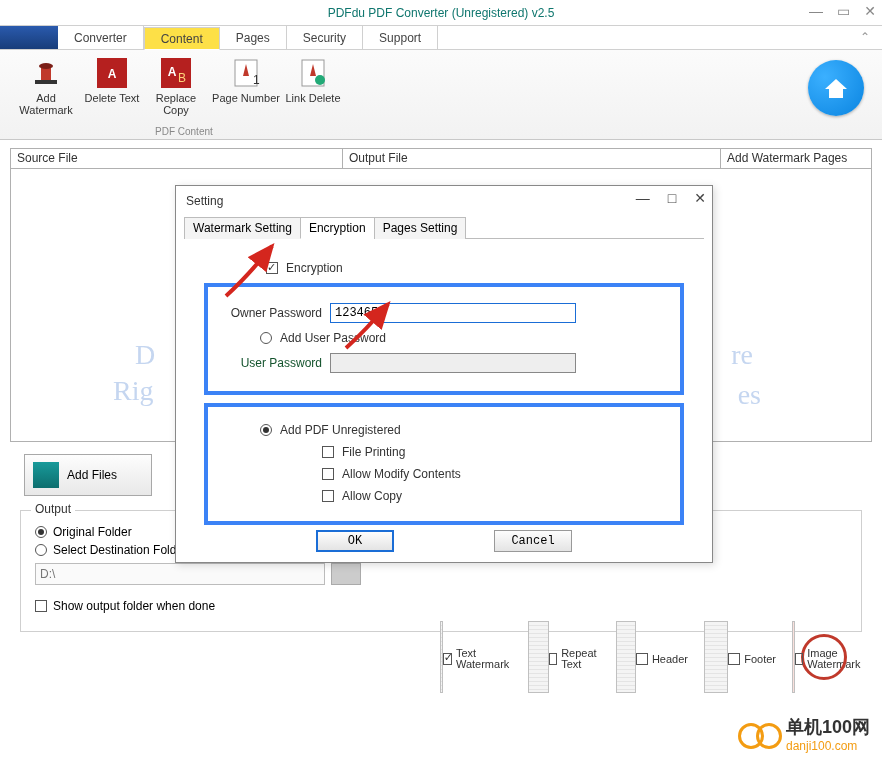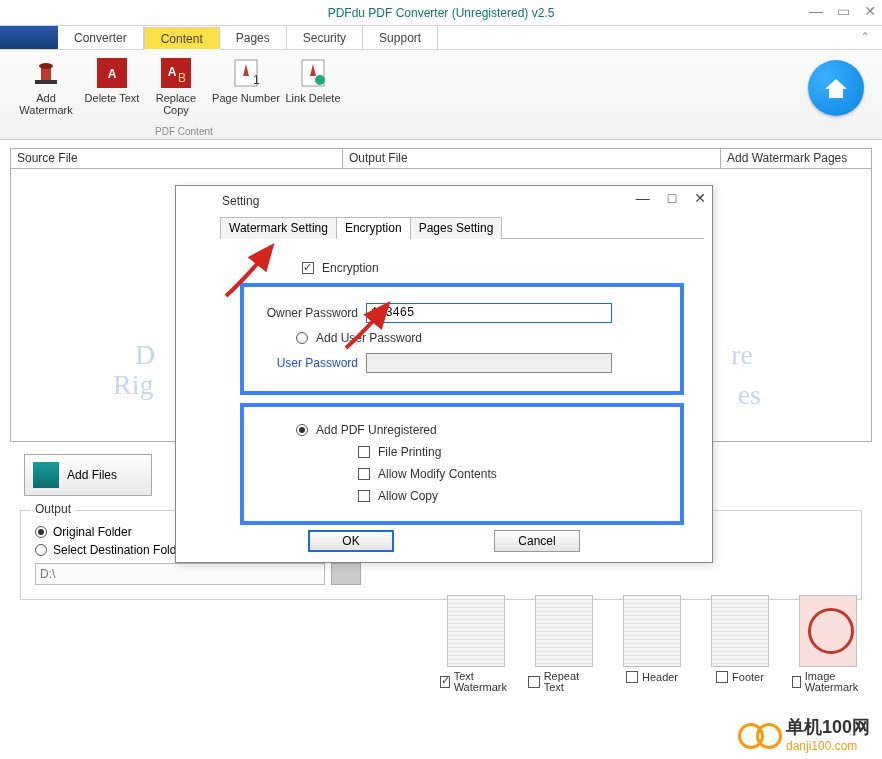--- a/index.html
+++ b/index.html
@@ -37,44 +37,44 @@
 .radio, .check { display: flex; align-items: center; gap: 6px; margin: 4px 0; cursor: pointer; }
 .r-dot { width: 12px; height: 12px; border: 1px solid #555; border-radius: 50%; display: inline-block; position: relative; }
 .r-dot.on::after { content: ""; position: absolute; width: 6px; height: 6px; background: #333; border-radius: 50%; left: 2px; top: 2px; }
 .c-box { width: 12px; height: 12px; border: 1px solid #555; display: inline-block; position: relative; }
 .c-box.on::after { content: "✓"; position: absolute; font-size: 11px; left: 0; top: -2px; color: #333; }
 .path-row { display: flex; gap: 6px; margin-top: 6px; }
 .path-row input { width: 290px; height: 22px; border: 1px solid #bcbcbc; padding: 0 4px; color: #777; background: #fafafa; }
 .path-row .browse { width: 30px; height: 22px; background: #ccc; border: 1px solid #aaa; }
 
 .thumbs { position: absolute; right: 18px; bottom: 66px; display: flex; gap: 16px; }
-.thumb { display: flex; flex-direction: column; align-items: center; width: 72px; }
+.thumb { display: flex; flex-direction: row; align-items: center; width: 72px; }
 .thumb .timg { width: 58px; height: 72px; border: 1px solid #c0c0c0; background: repeating-linear-gradient(#f4f4f4,#f4f4f4 3px,#e4e4e4 3px,#e4e4e4 4px); }
 .thumb .timg.red { background: #f9e0dc; position: relative; }
 .thumb .timg.red::after { content:""; position:absolute; left:8px; top:12px; width:40px; height:40px; border:3px solid #c0392b; border-radius:50%; }
 .thumb .trow { display: flex; align-items: center; gap: 4px; margin-top: 4px; }
 .thumb .trow span { font-size: 11px; color: #333; line-height: 1; }
 
 
-.dlg { position: absolute; left: 175px; top: 185px; width: 538px; height: 378px; background: #fff; border: 1px solid #888; box-shadow: 2px 2px 8px rgba(0,0,0,.15); z-index: 20; padding-left: 36px; }
+.dlg { position: absolute; left: 175px; top: 185px; width: 538px; height: 378px; background: #fff; border: 1px solid #888; box-shadow: 2px 2px 8px rgba(0,0,0,.15); z-index: 20; }
 .dlg-title { height: 30px; display: flex; align-items: center; padding: 0 10px; color: #333; }
 .dlg-ctrl { position: absolute; right: 6px; top: 4px; display: flex; gap: 18px; }
 .dlg-ctrl span { font-size: 14px; color: #444; cursor: pointer; }
 .dlg-tabs { display: flex; margin: 0 8px; border-bottom: 1px solid #bcbcbc; font-family: "Courier New", monospace; }
 .dlg-tab { padding: 3px 8px; border: 1px solid #bcbcbc; border-bottom: none; background: #f4f4f4; cursor: pointer; position: relative; top: 1px; margin-right: -1px; }
 .dlg-tab.active { background: #fff; border-bottom: 1px solid #fff; }
 .dlg-body { padding: 14px 28px; font-family: "Courier New", monospace; color: #333; }
 .frow { display: flex; align-items: center; gap: 8px; margin: 8px 0; }
 .frow label { min-width: 100px; text-align: right; }
 .frow input[type=text] { height: 20px; border: 1px solid #888; padding: 0 4px; width: 246px; font-family: "Courier New", monospace; }
 .frow input.hl { border: 1px solid #1a6dd6; }
 .fieldset { border: 4px solid #3b82f6; padding: 8px 14px 10px; margin-top: 8px; }
 .sub { margin-left: 100px; }
 .dlg-foot { position: absolute; bottom: 10px; left: 0; right: 0; display: flex; justify-content: center; gap: 100px; }
-.btn { width: 86px; height: 22px; border: 1px solid #999; background: linear-gradient(#fdfdfd,#e4e4e4); cursor: pointer; font-family: Liberation Sans, sans-serif; }
+.btn { width: 78px; height: 22px; border: 1px solid #999; background: linear-gradient(#fdfdfd,#e4e4e4); cursor: pointer; font-family: Liberation Mono, monospace; }
 .btn.primary { border: 2px solid #1a6dd6; }
 
 .arrow { position: absolute; z-index: 30; }
 
 .brand { position: absolute; right: 12px; bottom: 6px; display: flex; align-items: center; gap: 6px; }
 .brand .b-ic { width: 42px; height: 26px; position: relative; }
 .brand .b-ic::before, .brand .b-ic::after { content:""; position:absolute; width:20px; height:20px; border:3px solid #f39c12; border-radius:50%; top:2px; }
 .brand .b-ic::before { left:0; }
 .brand .b-ic::after { left:18px; }
 .brand .bt1 { color:#333; font-size:18px; font-weight: bold; }
@@ -161,21 +161,21 @@
 </div>
 
 <div class="content-area">
   <div class="grid-frame">
     <div class="grid-head">
       <div style="width:332px">Source File</div>
       <div style="width:378px">Output File</div>
       <div style="flex:1;border-right:none">Add Watermark Pages</div>
     </div>
     <span class="ghost-text" style="left:124px;top:190px">D</span>
-    <span class="ghost-text" style="left:102px;top:220px">Rig</span>
+    <span class="ghost-text" style="left:102px;top:226px">Rig</span>
     <span class="ghost-text" style="right:118px;top:190px">re</span>
     <span class="ghost-text" style="right:110px;top:230px">es</span>
   </div>
 
   <div class="add-files">
     <div class="af-ic"></div>
     <span>Add Files</span>
   </div>
 
   <div class="out-box">
@@ -185,20 +185,24 @@
         <span>Original Folder</span>
       </div>
     <div class="radio">
         <span class="r-dot"></span>
         <span>Select Destination Folder</span>
       </div>
     <div class="path-row">
       <input type="text" readonly="" value="D:\" style="">
       <div class="browse"></div>
     </div>
+    <div class="check" style="margin-top:14px">
+        <span class="c-box"></span>
+        <span>Show output folder when done</span>
+      </div>
   </div>
 </div>
 
 <div class="thumbs">
   <div class="thumb">
       <div class="timg"></div>
       <div class="trow">
         <span class="c-box on"></span>
         <span>Text Watermark</span>
       </div>
@@ -253,21 +257,21 @@
     <div class="fieldset">
       <div class="frow">
           <label>Owner Password</label>
           <input type="text" class="hl" value="123465" style="">
         </div>
       <div class="frow" style="margin-left:38px">
           <span class="r-dot"></span>
           <span>Add User Password</span>
         </div>
       <div class="frow">
-          <label style="color:#1d4ed8">User Password</label>
+          <label style="color:#14532d">User Password</label>
           <input type="text" disabled="" style="background: rgb(238, 238, 238);">
         </div>
     </div>
     <div class="fieldset">
       <div class="frow" style="margin-left:38px">
           <span class="r-dot on"></span>
           <span>Add PDF Unregistered</span>
         </div>
       <div class="frow sub">
           <span class="c-box"></span>

